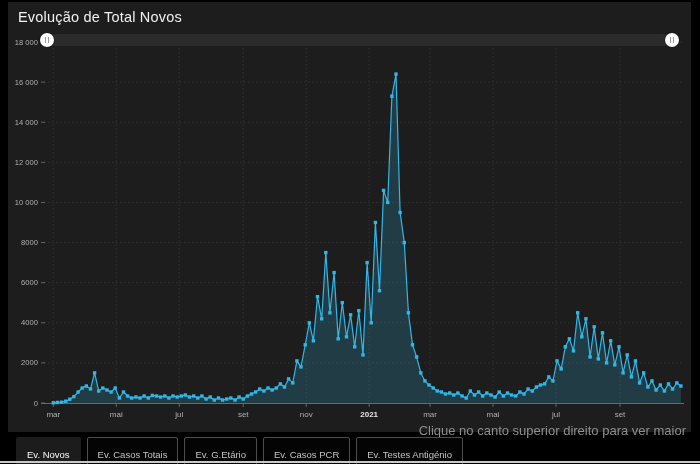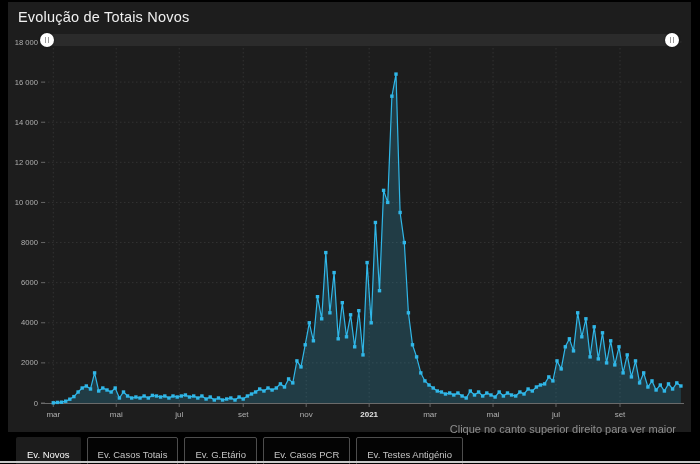--- a/index.html
+++ b/index.html
@@ -12,39 +12,39 @@
   #chart-svg{position:absolute;left:0;top:0;z-index:2;}
   
   .sb-track{position:absolute;left:47px;top:34px;width:628px;height:12px;
          background:#2b2b2b;z-index:3;cursor:pointer;}
   .sb-handle{position:absolute;top:33px;width:14px;height:14px;background:#fff;
          border-radius:50%;z-index:4;cursor:ew-resize;
          display:flex;align-items:center;justify-content:center;gap:2px;
          box-shadow:0 0 2px rgba(0,0,0,.6);}
   .sb-handle i{display:block;width:1px;height:6px;background:#9a9a9a;}
   .sb-left{left:40px;} .sb-right{left:665px;}
-  .footer-hint{position:absolute;right:24px;top:423px;color:#8f8f8f;
-         font-size:11px;z-index:3;}
+  .footer-hint{position:absolute;right:14px;top:423px;color:#8f8f8f;
+         font-size:13px;z-index:3;}
   
   .tabbar{position:absolute;left:16px;top:437px;height:23px;display:flex;
          gap:6px;z-index:3;align-items:stretch;}
   .tab{display:flex;align-items:center;padding:16px 10px;font-size:9.5px;
          color:#c4c4c4;background:#040404;border:1px solid #4d4d4d;
          border-radius:2px;cursor:pointer;white-space:nowrap;}
   .tab.active{background:#1c1c1c;color:#fafafa;border-color:#1c1c1c;
          border-bottom:2px solid var(--accent,#2186eb);border-radius:2px 2px 0 0;}
   .bottom-line{position:absolute;left:0;top:461px;width:700px;height:2px;
          background:#c9c9c9;z-index:3;}
 </style>
 </head>
 <body style="--accent: #2186eb;">
 
 <div class="panel"></div>
 
-<div class="chart-title">Evolução de Totais Novos</div>
+<div class="chart-title">Evolução de Total Novos</div>
 
 <svg id="chart-svg" width="700" height="464">
     <line x1="41" y1="403" x2="45" y2="403" stroke="#777" stroke-width="0.8"></line>
     <text x="38" y="405.6" text-anchor="end" fill="#b0b0b0" font-size="7.6">0</text>
     <line x1="44" y1="362.8888888888889" x2="684" y2="362.8888888888889" stroke="#3c3c3c" stroke-width="0.7" stroke-dasharray="1.5,2.5"></line>
     <line x1="41" y1="362.8888888888889" x2="45" y2="362.8888888888889" stroke="#777" stroke-width="0.8"></line>
     <text x="38" y="365.48888888888894" text-anchor="end" fill="#b0b0b0" font-size="7.6">2000</text>
     <line x1="44" y1="322.77777777777777" x2="684" y2="322.77777777777777" stroke="#3c3c3c" stroke-width="0.7" stroke-dasharray="1.5,2.5"></line>
     <line x1="41" y1="322.77777777777777" x2="45" y2="322.77777777777777" stroke="#777" stroke-width="0.8"></line>
     <text x="38" y="325.3777777777778" text-anchor="end" fill="#b0b0b0" font-size="7.6">4000</text>

